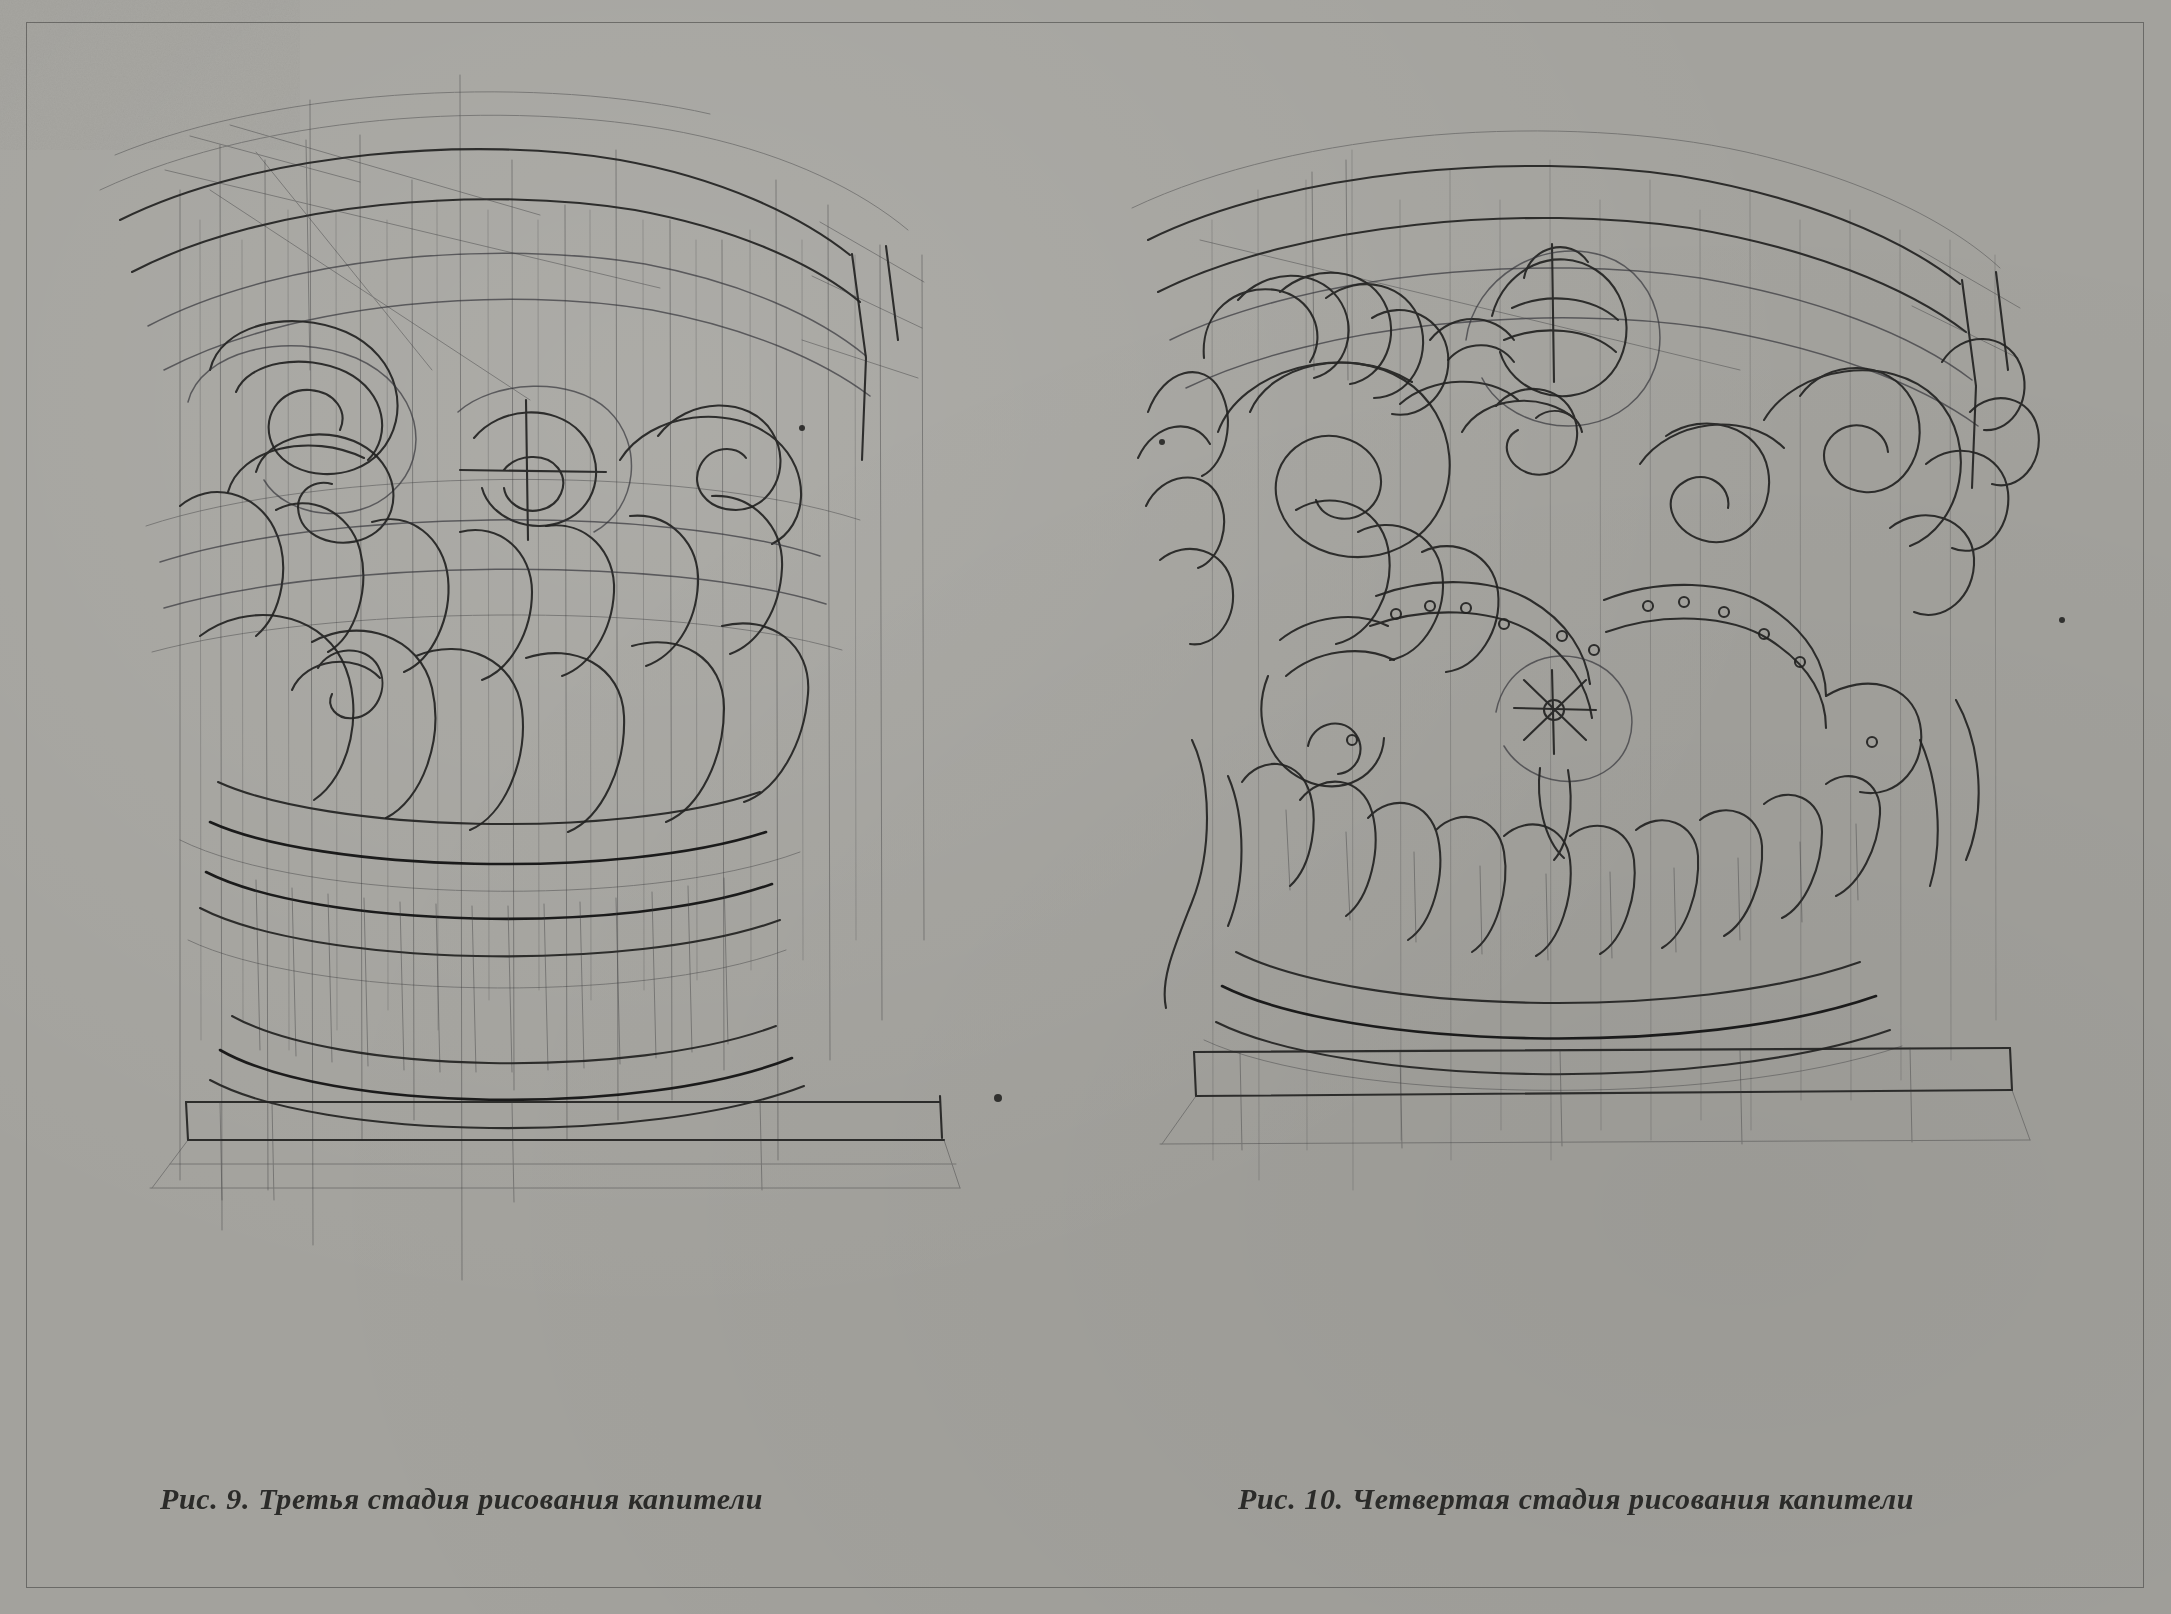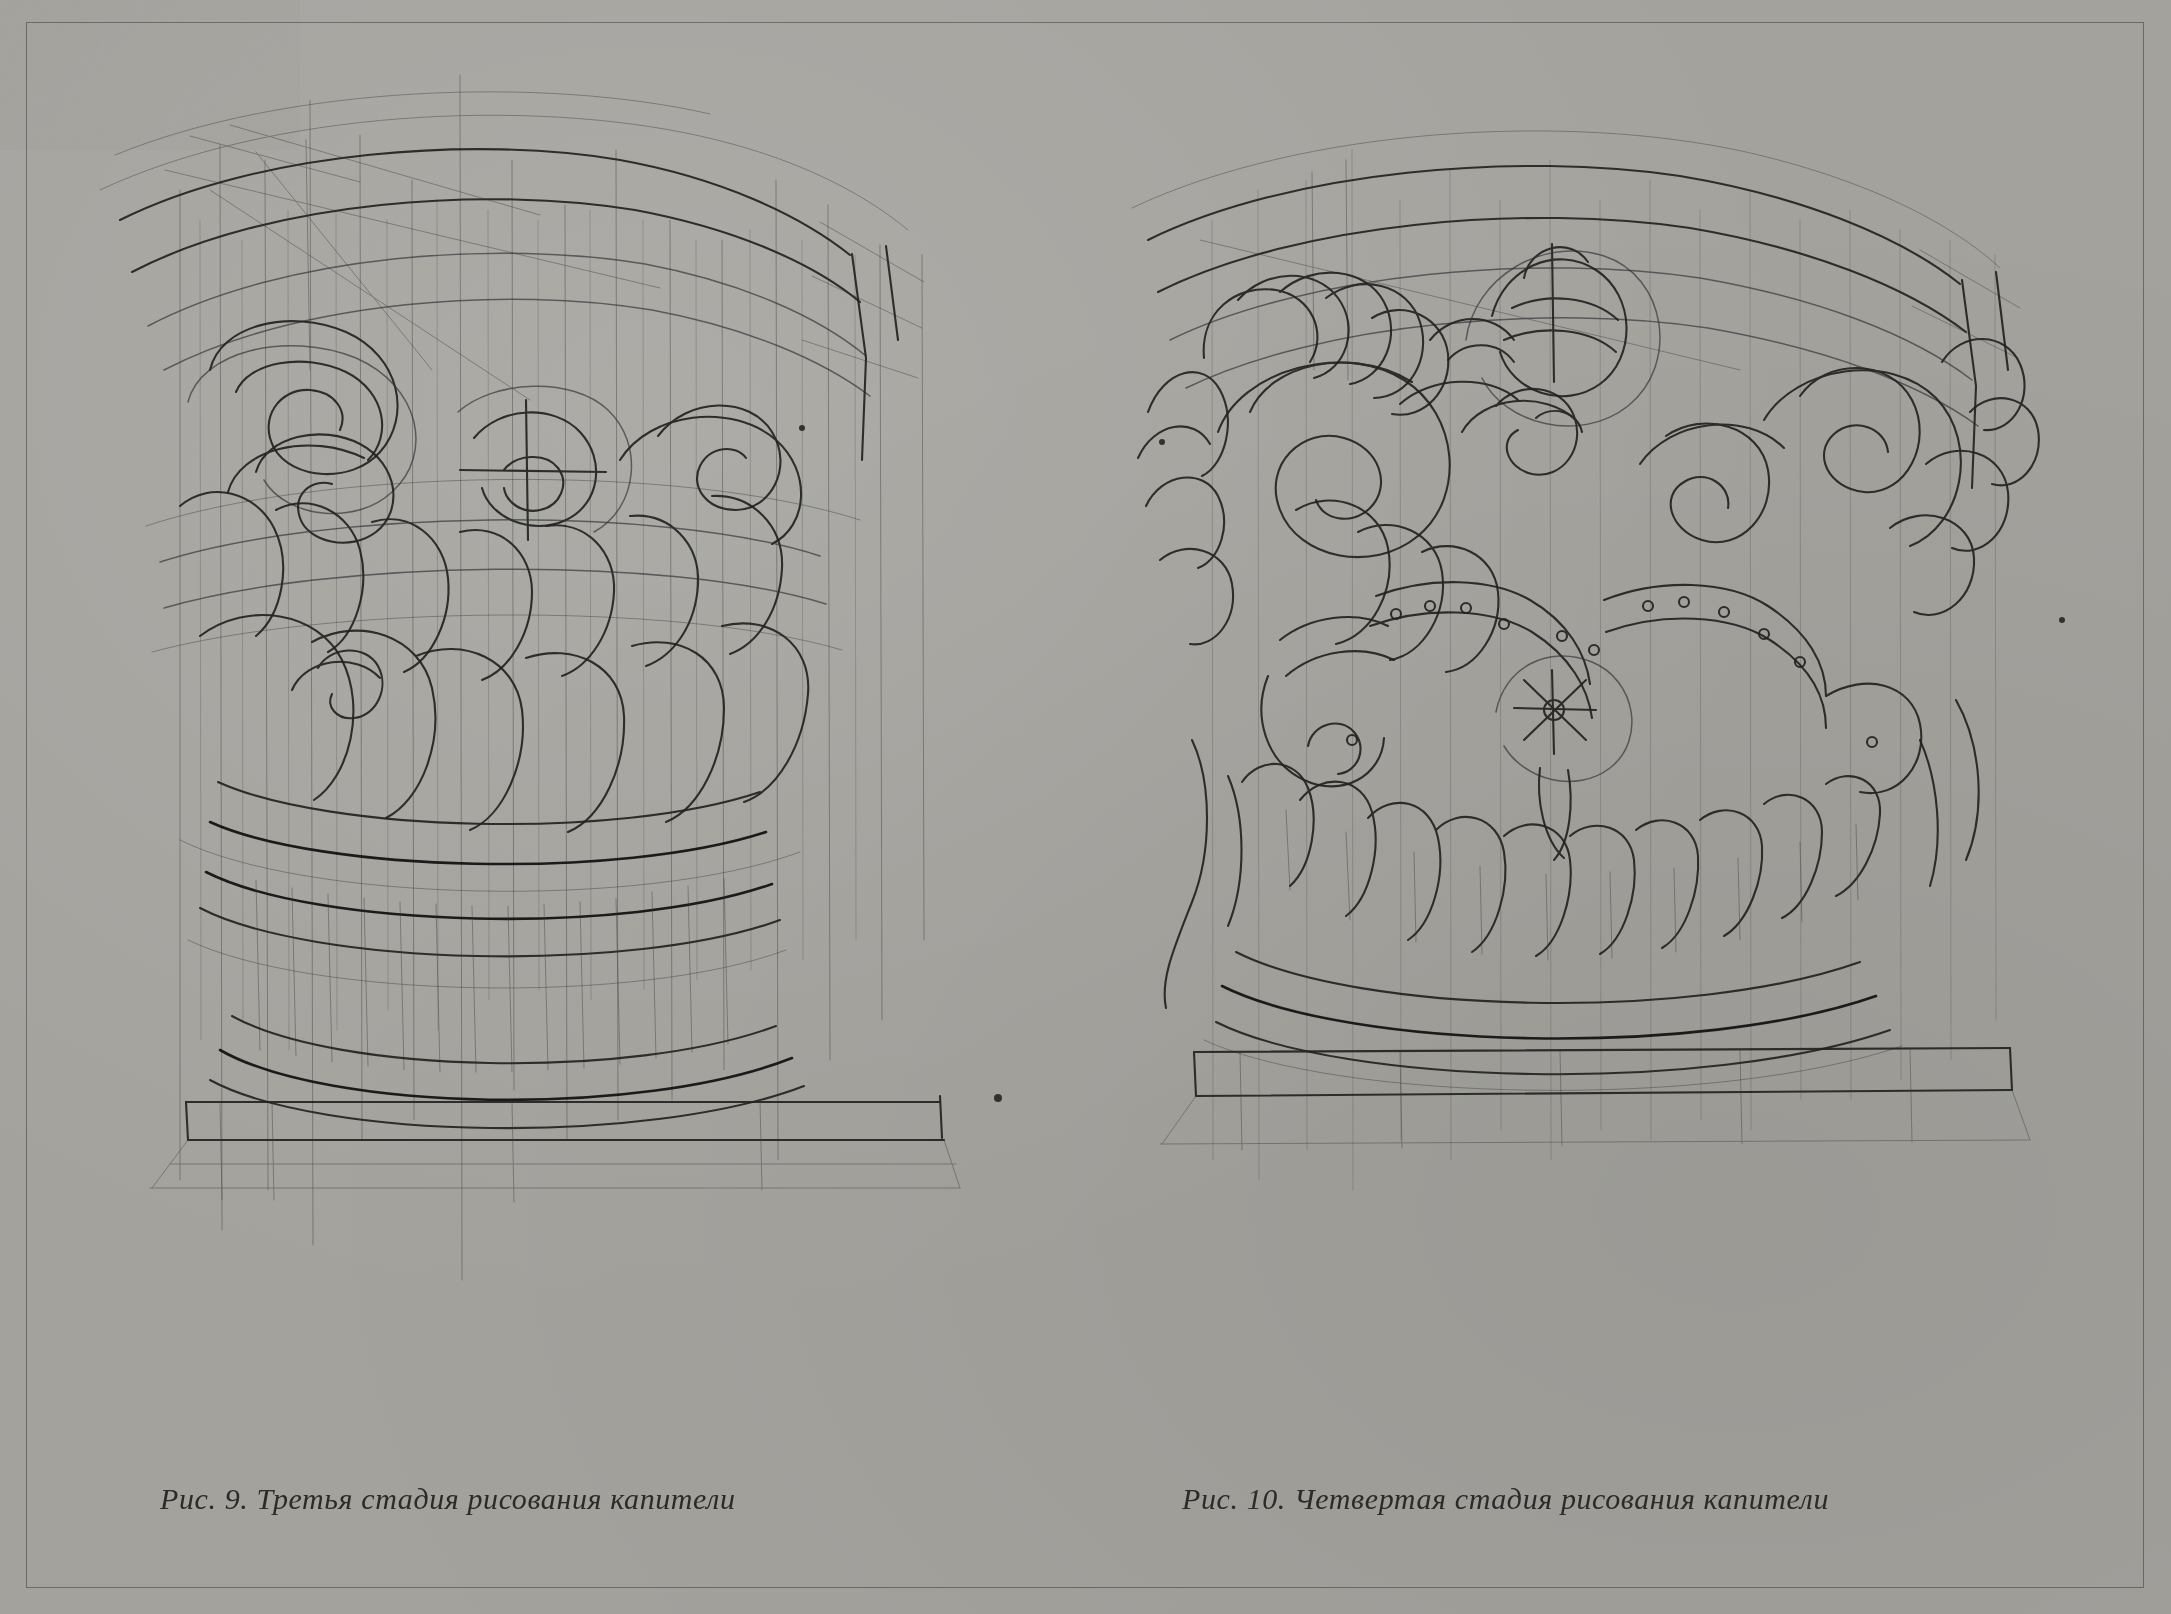--- a/index.html
+++ b/index.html
@@ -52,28 +52,28 @@
   #figure-left  { left: 60px;  width: 1030px; }
   #figure-right { left: 1100px; width: 1030px; }
 
   .figure svg { display: block; width: 100%; height: 100%; }
 
   .caption {
     position: absolute;
     top: 1482px;
     font-family: "Liberation Serif", serif;
     font-style: italic;
-    font-weight: normal;
+    font-weight: bold;
     font-size: 30px;
     letter-spacing: 0.6px;
     color: #2b2b29;
     white-space: nowrap;
   }
   #caption-left  { left: 160px; }
-  #caption-right { left: 1182px; text-align: right; }
+  #caption-right { left: 1238px; text-align: right; }
 
   
   .ink       { fill: none; stroke: #232322; stroke-width: 2.1; stroke-linecap: round; opacity: .92; }
   .ink-soft  { fill: none; stroke: #34343a; stroke-width: 1.5; stroke-linecap: round; opacity: .68; }
   .guide     { fill: none; stroke: #3a3a3c; stroke-width: 1.0; stroke-linecap: round; opacity: .42; }
   .guide-fine{ fill: none; stroke: #3a3a3c; stroke-width: 0.8; stroke-linecap: round; opacity: .30; }
   .ink-dark  { fill: none; stroke: #141414; stroke-width: 2.6; stroke-linecap: round; opacity: .95; }
   .dot       { fill: #1d1d1c; opacity: .85; }
 </style>
 </head>

